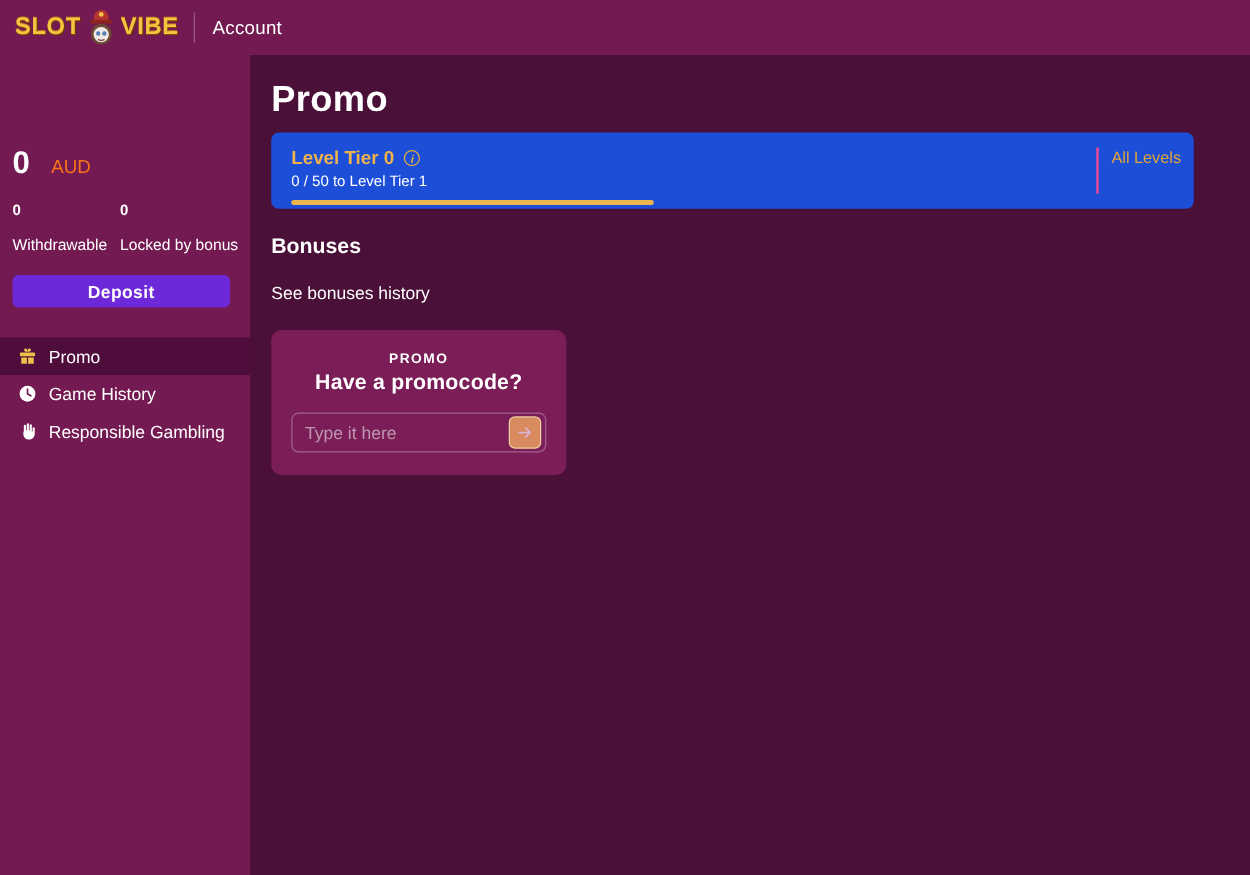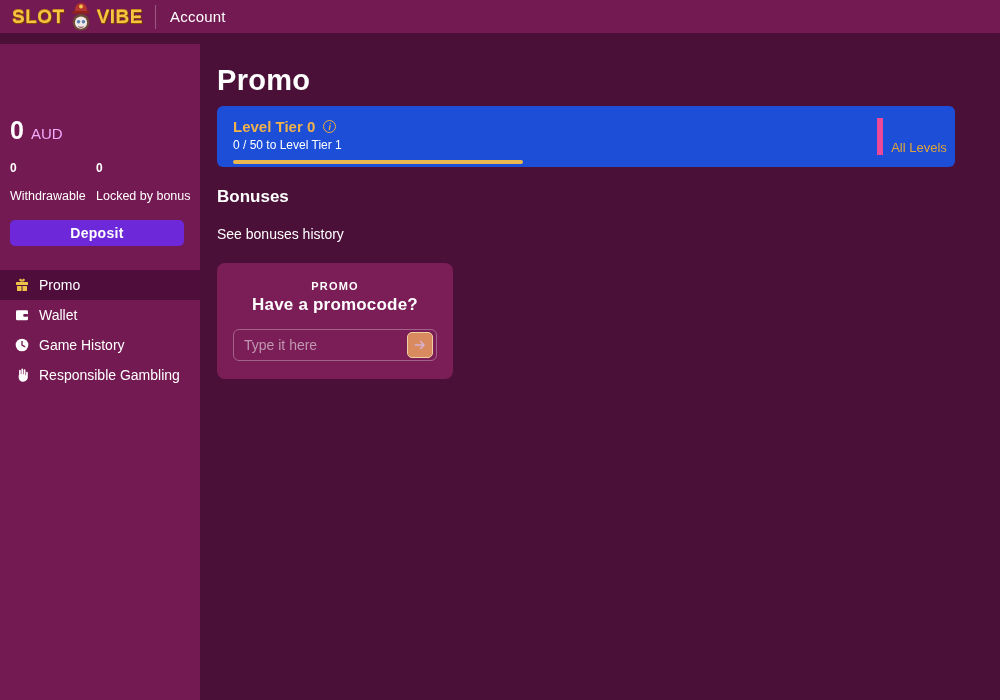--- a/index.html
+++ b/index.html
@@ -5,21 +5,21 @@
   * { margin:0; padding:0; box-sizing:border-box; }
   html,body { width:1000px; height:700px; overflow:hidden; }
   body {
     font-family:"Liberation Sans", sans-serif;
     background:#4a1038;
     color:#fff;
   }
 
   
   .header {
-    position:absolute; top:0; left:0; width:1000px; height:33px;
+    position:absolute; top:0; left:0; width:1000px; height:44px;
     background:#741a52; display:flex; align-items:center; padding:0 12px;
     z-index:5;
   }
   .logo { display:flex; align-items:center; cursor:pointer; }
   .logo-text {
     font-size:19px; font-weight:bold; letter-spacing:0.5px;
     color:#f6c443;
     text-shadow:0 1px 0 #8a4a00, 1px 1px 0 #6e3a00, 0 -1px 0 #c8871a;
   }
   .logo-mascot { margin:0 2px; display:block; }
@@ -28,21 +28,21 @@
   }
   .account-label { font-size:15px; color:#fff; margin-left:14px; letter-spacing:0.2px; }
 
   
   .sidebar {
     position:absolute; top:44px; left:0; width:200px; height:656px;
     background:#741a52;
   }
   .balance { margin:72px 10px 0 10px; display:flex; align-items:baseline; }
   .balance-amount { font-size:25px; font-weight:bold; color:#fff; }
-  .balance-currency { font-size:15px; margin-left:7px; color:#f0abfc; }
+  .balance-currency { font-size:15px; margin-left:17px; color:#f97316; }
   .balance-detail { display:flex; margin:16px 10px 0 10px; }
   .balance-col { width:86px; }
   .balance-col .val { font-size:12px; font-weight:bold; display:block; }
   .balance-col .lbl { font-size:12.5px; display:block; margin-top:14px; white-space:nowrap; }
   .deposit-btn {
     display:block; margin:17px 10px 0 10px; width:174px; height:26px;
     background:#6d28d9; border:none; border-radius:5px;
     color:#fff; font-family:"Liberation Sans", sans-serif;
     font-size:14px; font-weight:bold; cursor:pointer; letter-spacing:0.3px;
   }
@@ -74,22 +74,22 @@
     display:inline-flex; align-items:center; justify-content:center;
     font-size:9px; color:#e9ad3c; font-weight:bold; cursor:pointer;
   }
   .info-icon::after { content:"i"; font-style:italic; }
   .level-progress-text { font-size:12px; color:#fff; margin-top:3px; }
   .progress-track {
     margin-top:8px; width:290px; height:4px; border-radius:2px;
     background:#ecb64e;
   }
   .level-card-right {
-    width:78px; display:flex; align-items:flex-end; justify-content:center;
-    border-left:6px solid #ec4899; margin:12px 0; cursor:pointer;
+    width:78px; display:flex; align-items:flex-start; justify-content:center;
+    border-left:2px solid #ec4899; margin:12px 0; cursor:pointer;
   }
   .all-levels { font-size:13px; color:#dfa43a; white-space:nowrap; }
 
   .bonuses-title { font-size:17px; font-weight:bold; color:#fff; margin-top:20px; }
   .bonuses-link { font-size:14px; color:#fff; margin-top:19px; display:inline-block; cursor:pointer; }
 
   .promo-card {
     margin-top:20px; width:236px; background:#7b1e57; border-radius:8px;
     padding:17px 16px 18px 16px; text-align:center;
   }
@@ -161,29 +161,20 @@
           <rect x="4.5" y="13.5" width="6.8" height="7.5"></rect>
           <rect x="12.7" y="13.5" width="6.8" height="7.5"></rect>
           <path d="M12 7 C10 7 7.8 6.2 7.8 4.6 7.8 3.4 8.8 2.6 10 2.6 11.5 2.6 12 4.5 12 7z"></path>
           <path d="M12 7 C14 7 16.2 6.2 16.2 4.6 16.2 3.4 15.2 2.6 14 2.6 12.5 2.6 12 4.5 12 7z"></path>
         </svg>
       </span>
       <span>Promo</span>
     </div>
 
 
-    <div class="menu-item">
-      <span class="menu-icon">
-        <svg viewBox="0 0 24 24">
-          <rect x="3" y="5" width="18" height="15" rx="2" fill="#ffffff"></rect>
-          <rect x="14" y="10.5" width="7" height="4" rx="1" fill="#741a52"></rect>
-        </svg>
-      </span>
-      <span>Wallet</span>
-    </div>
 
     <div class="menu-item">
       <span class="menu-icon">
         <svg viewBox="0 0 24 24">
           <circle cx="12" cy="12" r="9.5" fill="#ffffff"></circle>
           <path d="M12 6.5V12l4 2.4" stroke="#741a52" stroke-width="2" fill="none" stroke-linecap="round"></path>
         </svg>
       </span>
       <span>Game History</span>
     </div>

